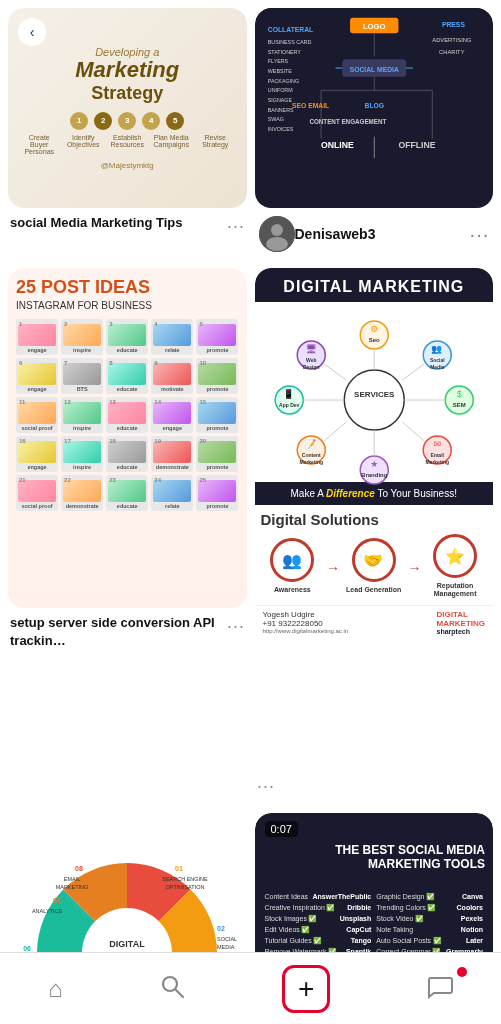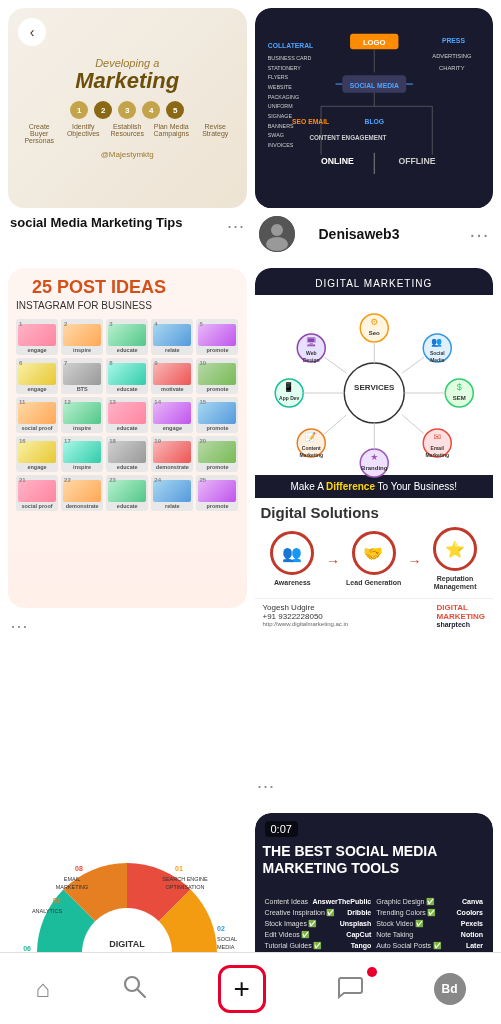--- a/index.html
+++ b/index.html
@@ -154,40 +154,39 @@
       margin-top: 6px;
       text-align: right;
     }
 
     
     .card-diagram {
       background: #1a1a2e;
       height: 200px;
       position: relative;
       display: flex;
-      align-items: flex-start;
+      align-items: flex-end;
       justify-content: center;
       padding: 8px;
     }
 
     
     .card-25posts {
       background: linear-gradient(180deg, #fff5f0 0%, #fff0ea 100%);
       height: 340px;
       position: relative;
       padding: 10px 8px;
     }
 
     .posts-title {
       color: #d4501a;
       font-size: 18px;
       font-weight: 900;
       line-height: 1.1;
       margin-bottom: 2px;
-      margin-left: 16px;
     }
 
     .posts-subtitle {
       color: #333;
       font-size: 10px;
       font-weight: 400;
       margin-bottom: 8px;
     }
 
     .posts-grid {
@@ -242,42 +241,42 @@
     }
 
     .dm-header {
       background: #1a1a2e;
       color: white;
       text-align: center;
       padding: 10px 6px 6px;
     }
 
     .dm-header-title {
-      font-size: 10px;
-      font-weight: 400;
+      font-size: 16px;
+      font-weight: 700;
       letter-spacing: 1px;
       color: #fff;
     }
 
     .dm-services {
       background: #fff;
       padding: 8px 4px;
       position: relative;
       min-height: 160px;
     }
 
     .dm-make-diff {
       background: #1a1a2e;
       color: white;
       text-align: center;
       padding: 6px;
       font-size: 10px;
     }
 
-    .dm-make-diff span { color: #ffd700; font-weight: bold; }
+    .dm-make-diff span { color: #ffd700; font-style: italic; font-weight: bold; }
 
     .dm-solutions {
       background: #fff;
       padding: 6px;
     }
 
     .dm-solutions-title {
       font-size: 15px;
       font-weight: bold;
       color: #333;
@@ -337,21 +336,21 @@
       font-size: 7px;
       color: #c0392b;
       font-weight: bold;
     }
 
     
     .user-row {
       display: flex;
       align-items: center;
       padding: 8px 4px;
-      gap: 24px;
+      gap: 0;
     }
 
     .user-avatar {
       width: 36px;
       height: 36px;
       border-radius: 50%;
       background: #555;
       flex-shrink: 0;
       display: flex;
       align-items: center;
@@ -405,23 +404,23 @@
       border-radius: 4px;
     }
 
     .tools-content {
       padding: 30px 8px 8px;
       height: 100%;
     }
 
     .tools-title {
       color: white;
-      font-size: 14px;
+      font-size: 12px;
       font-weight: 900;
-      text-align: left;
+      text-align: right;
       margin-bottom: 20px;
       line-height: 1.2;
     }
 
     .tools-grid {
       display: grid;
       grid-template-columns: 1fr 1fr;
       gap: 1px;
     }
 
@@ -538,20 +537,21 @@
 <div style="background:#fff; position:relative;">
   <div class="feed-container">
 
     <div class="pin-card">
       <div class="pin-image">
         <div class="card-marketing-strategy">
           <div class="back-btn">‹</div>
           <div class="marketing-title">
             <div class="developing">Developing a</div>
             <div class="main">Marketing</div>
+            <div class="strategy">Strategy</div>
           </div>
           <div class="steps-row">
             <div class="step-circle">1</div>
             <div class="step-circle active">2</div>
             <div class="step-circle">3</div>
             <div class="step-circle">4</div>
             <div class="step-circle active">5</div>
           </div>
           <div class="step-labels">
             <div class="step-label">Create Buyer Personas</div>
@@ -768,20 +768,21 @@
               </div>
             <div class="post-cell">
                 <div class="post-cell-num">25</div>
                 <div class="post-cell-img c5"></div>
                 <div class="post-cell-label">promote</div>
               </div>
           </div>
         </div>
       </div>
       <div class="pin-label-row">
+        <div class="pin-label-text">setup server side conversion API trackin…</div>
         <div class="pin-dots">···</div>
       </div>
     </div>
 
     <div class="pin-card">
       <div class="pin-image">
         <div class="card-digital-marketing">
 
           <div class="dm-header">
             <div class="dm-header-title">DIGITAL MARKETING</div>
@@ -1039,18 +1040,13 @@
     </div>
   </div>
   <div class="nav-item nav-msg">
     <span class="nav-icon">
       <svg width="26" height="26" viewBox="0 0 26 26" fill="none">
         <path d="M3 5h20c1.1 0 2 .9 2 2v11c0 1.1-.9 2-2 2H7l-5 4V7c0-1.1.9-2 2-2z" stroke="#888" stroke-width="2" fill="none"></path>
       </svg>
     </span>
     <div class="notif-dot"></div>
   </div>
-  <div class="nav-item">
-    <div class="nav-avatar">
-      <span>Bd</span>
-    </div>
-  </div>
 </nav>
 
 </body></html>

